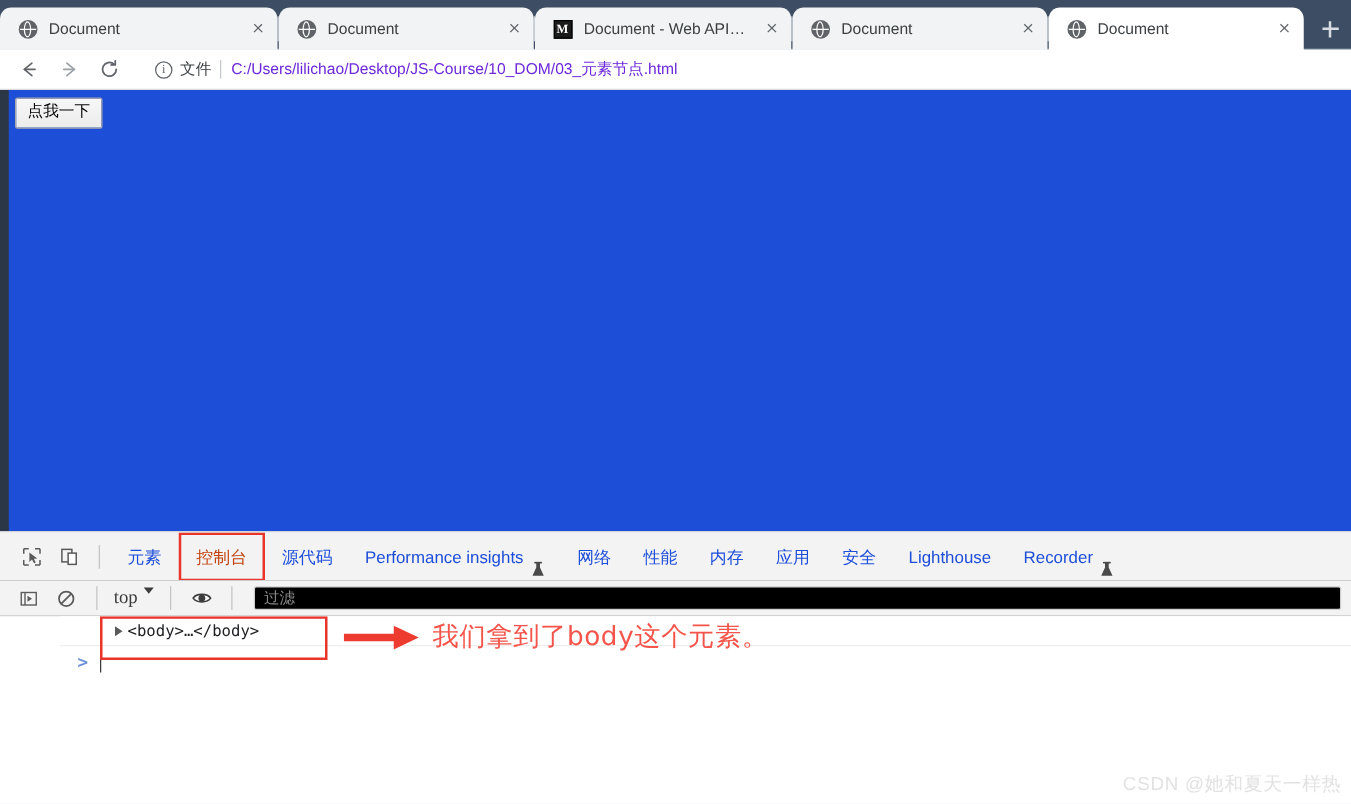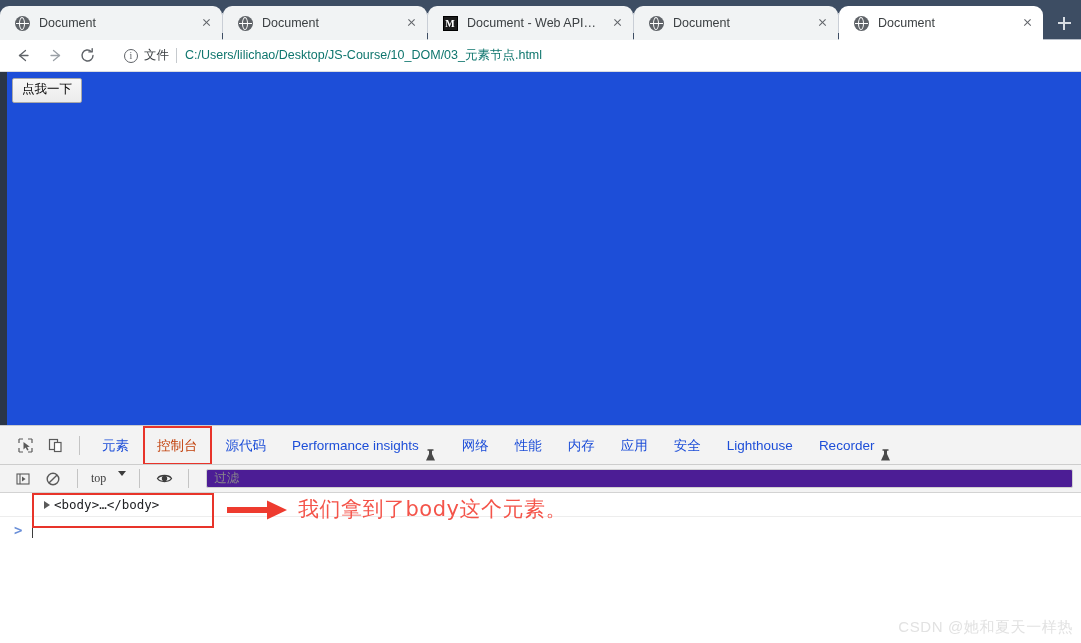--- a/index.html
+++ b/index.html
@@ -204,21 +204,21 @@
     margin-right: 7px;
   }
   .omni-divider {
     width: 1px; height: 15px;
     background: #c6cace;
     flex: 0 0 auto;
     margin-right: 8px;
   }
   .omni-url {
     font-size: 12.5px;
-    color: #0f766e;
+    color: #6d28d9;
     white-space: nowrap;
     overflow: hidden;
     text-overflow: ellipsis;
     flex: 1 1 auto;
     min-width: 0;
   }
 
   
   .viewport {
     position: relative;
@@ -299,58 +299,59 @@
 
   .dt-toolbar {
     height: 28px;
     display: flex;
     align-items: center;
     background: #f3f3f3;
     border-bottom: 1px solid #d3d3d3;
     padding-left: 8px;
   }
   .ctx-select {
-    font-size: 12px;
+    font-size: 15px;
     color: #3c3c3c;
     display: flex;
-    gap: 12px;
+    gap: 5px;
     padding: 0 4px;
     flex: 0 0 auto;
     font-family: "Liberation Serif", "DejaVu Serif", serif;
   }
   .caret-down {
     width: 0; height: 0;
     border-left: 4.5px solid transparent;
     border-right: 4.5px solid transparent;
     border-top: 5px solid #3c3c3c;
   }
   .filter-box {
     flex: 1 1 auto;
     height: 19px;
-    background: #4c1d95;
+    background: #000000;
     border: 1px solid #d0d0d0;
     border-radius: 2px;
     margin-left: 8px;
     margin-right: 8px;
     display: flex;
     align-items: center;
     padding: 0 7px;
     min-width: 0;
   }
   .filter-placeholder {
     font-size: 12.5px;
     color: #8a8a8a;
     white-space: nowrap;
   }
 
   .console-body {
     position: relative;
     background: #ffffff;
     height: 148px;
     overflow: hidden;
+    margin-left: 48px;
   }
 
   .console-row {
     position: relative;
     height: 24px;
     display: flex;
     align-items: center;
     padding-left: 40px;
     border-bottom: 1px solid #ededed;
   }

